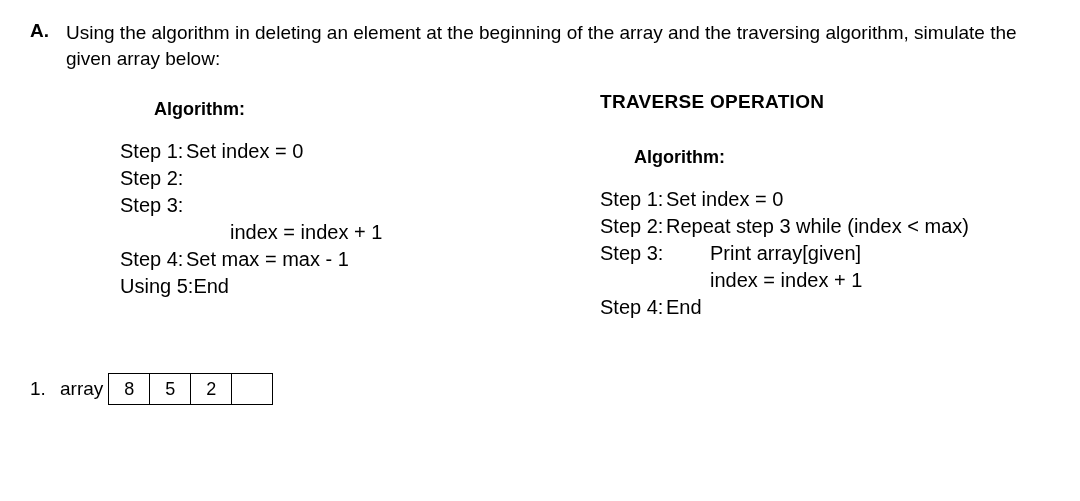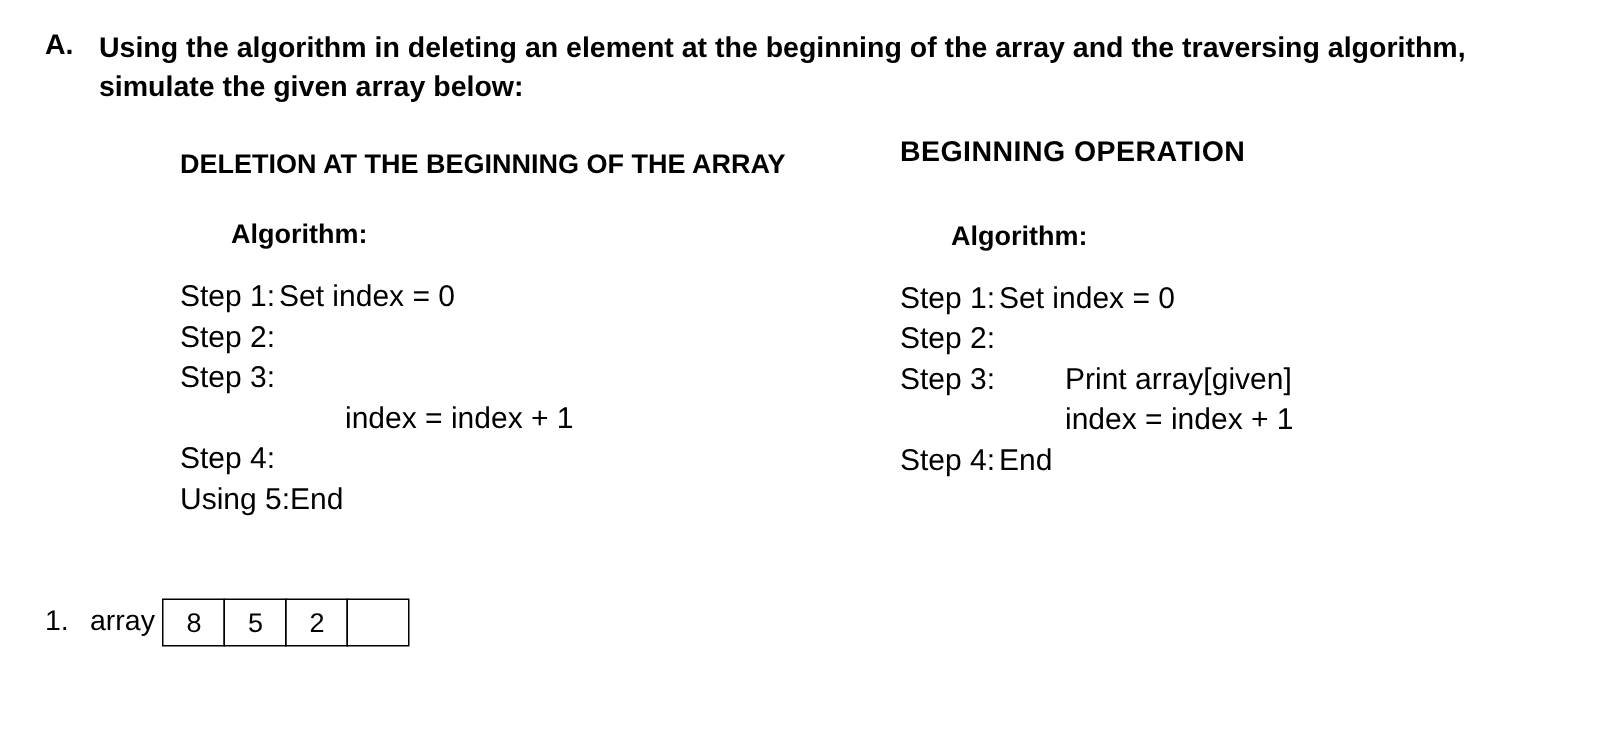--- a/index.html
+++ b/index.html
@@ -14,21 +14,21 @@
   }
   .question-row {
     display: flex;
     align-items: flex-start;
   }
   .q-marker {
     font-weight: bold;
     min-width: 36px;
   }
   .q-text {
-    font-weight: bold;
+    font-weight: normal;
     flex: 1;
     line-height: 1.35;
   }
   .algos {
     display: flex;
     margin-top: 28px;
   }
   .algo-col {
     flex: 1;
     padding-left: 90px;
@@ -98,55 +98,56 @@
 <body>
 
 <div class="question-row">
   <div class="q-marker">A.</div>
   <div class="q-text">Using the algorithm in deleting an element at the beginning of the array and the traversing algorithm, simulate the given array below:</div>
 </div>
 
 <div class="algos">
 
   <div class="algo-col">
-    <div class="algo-title">DELETION AT THE BEGINNING OF THE ARRAY</div>
     <div class="algo-sub">Algorithm:</div>
 
     <div class="step">
       <span class="label" style="min-width:66px;">Step 1:</span>
       <span class="body">Set index = 0</span>
     </div>
     <div class="step">
       <span class="label" style="min-width:66px;">Step 2:</span>
     </div>
     <div class="step">
       <span class="label">Step 3:</span>
     </div>
     <div class="step sub">
       <span class="body">index = index + 1</span>
     </div>
     <div class="step">
       <span class="label" style="min-width:66px;">Step 4:</span>
+      <span class="body">Set max = max - 1</span>
     </div>
     <div class="step">
       <span class="label" style="min-width:66px;">Using 5:</span>
       <span class="body">End</span>
     </div>
   </div>
 
   <div class="algo-col right">
-    <div class="algo-title right-title">BEGINNING OPERATION</div>
+    <div class="algo-title right-title">TRAVERSE OPERATION</div>
     <div class="algo-sub">Algorithm:</div>
 
     <div class="step">
       <span class="label" style="min-width:66px;">Step 1:</span>
       <span class="body">Set index = 0</span>
     </div>
     <div class="step">
       <span class="label" style="min-width:66px;">Step 2:</span>
+      <span class="body">Repeat step 3 while (index &lt; max)</span>
     </div>
     <div class="step">
       <span class="label">Step 3:</span>
       <span class="body">Print array[given]</span>
     </div>
     <div class="step sub">
       <span class="body">index = index + 1</span>
     </div>
     <div class="step">
       <span class="label" style="min-width:66px;">Step 4:</span>

